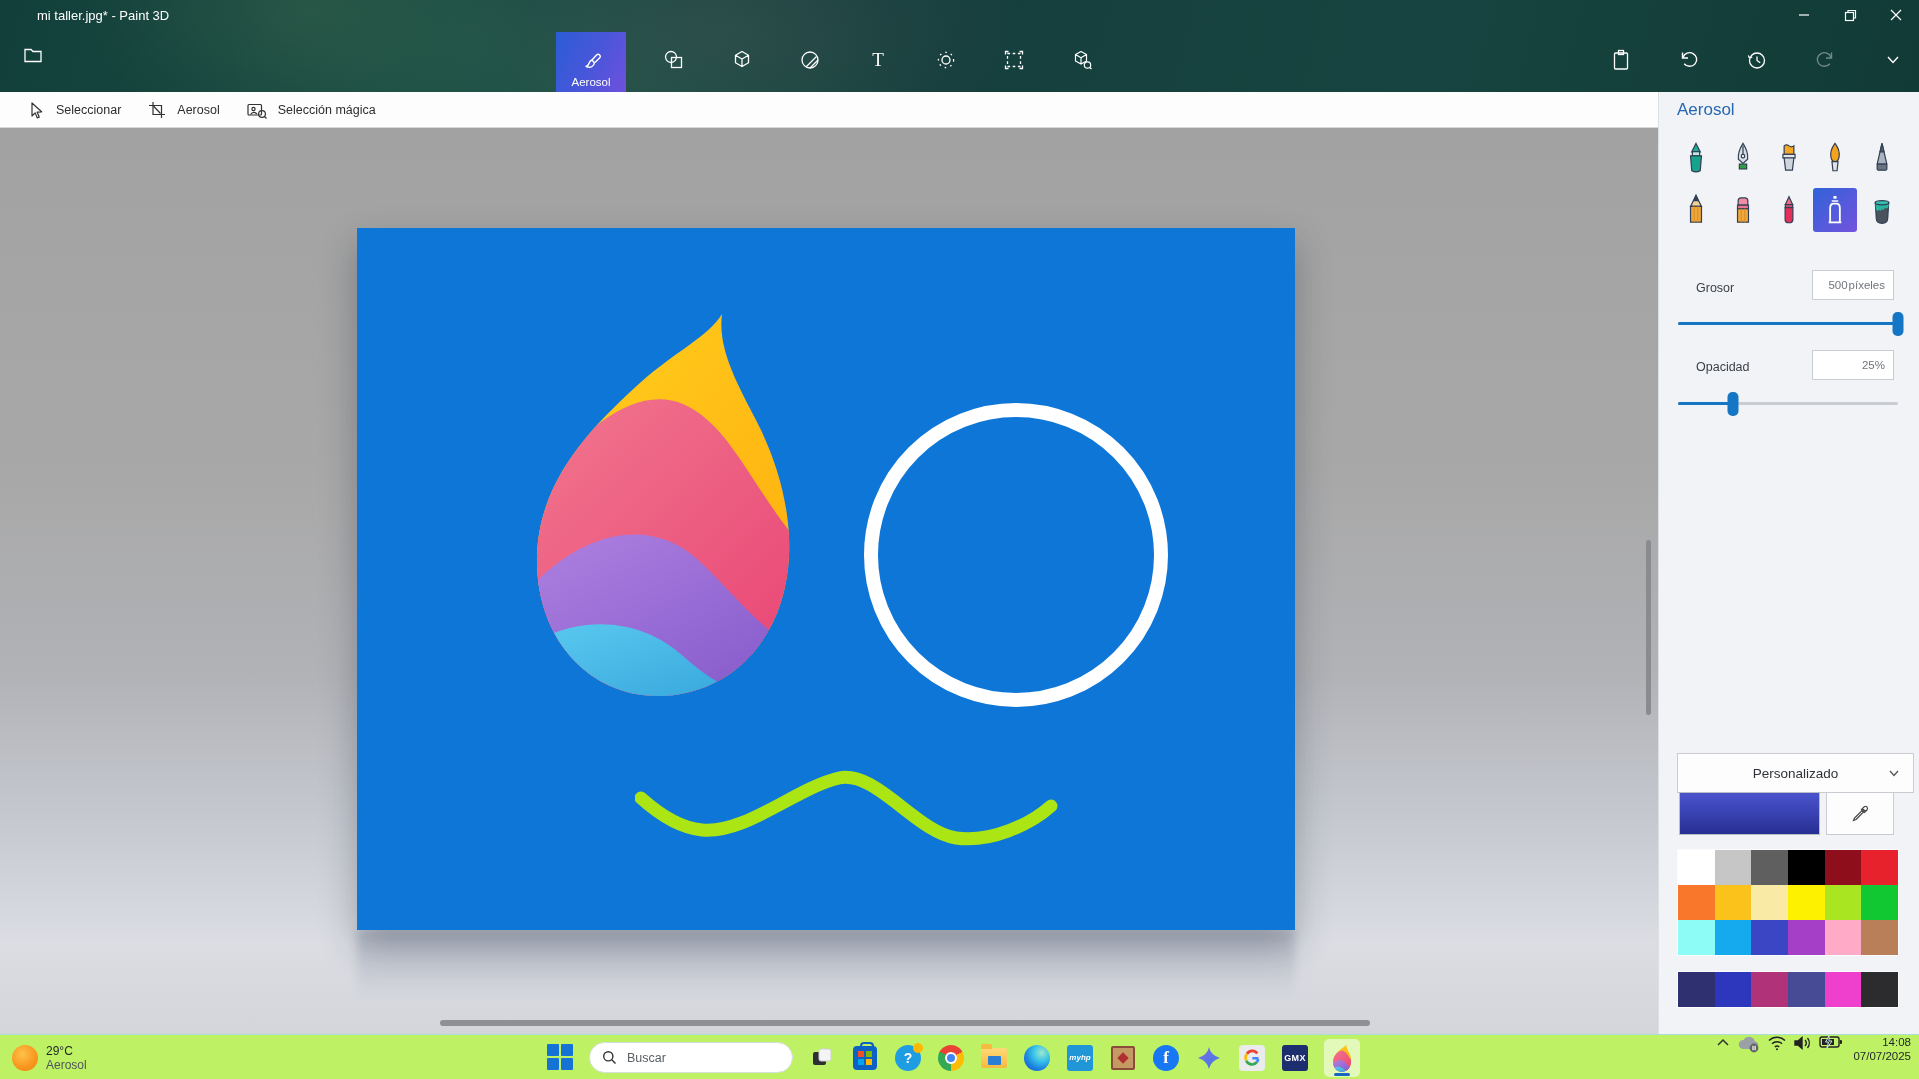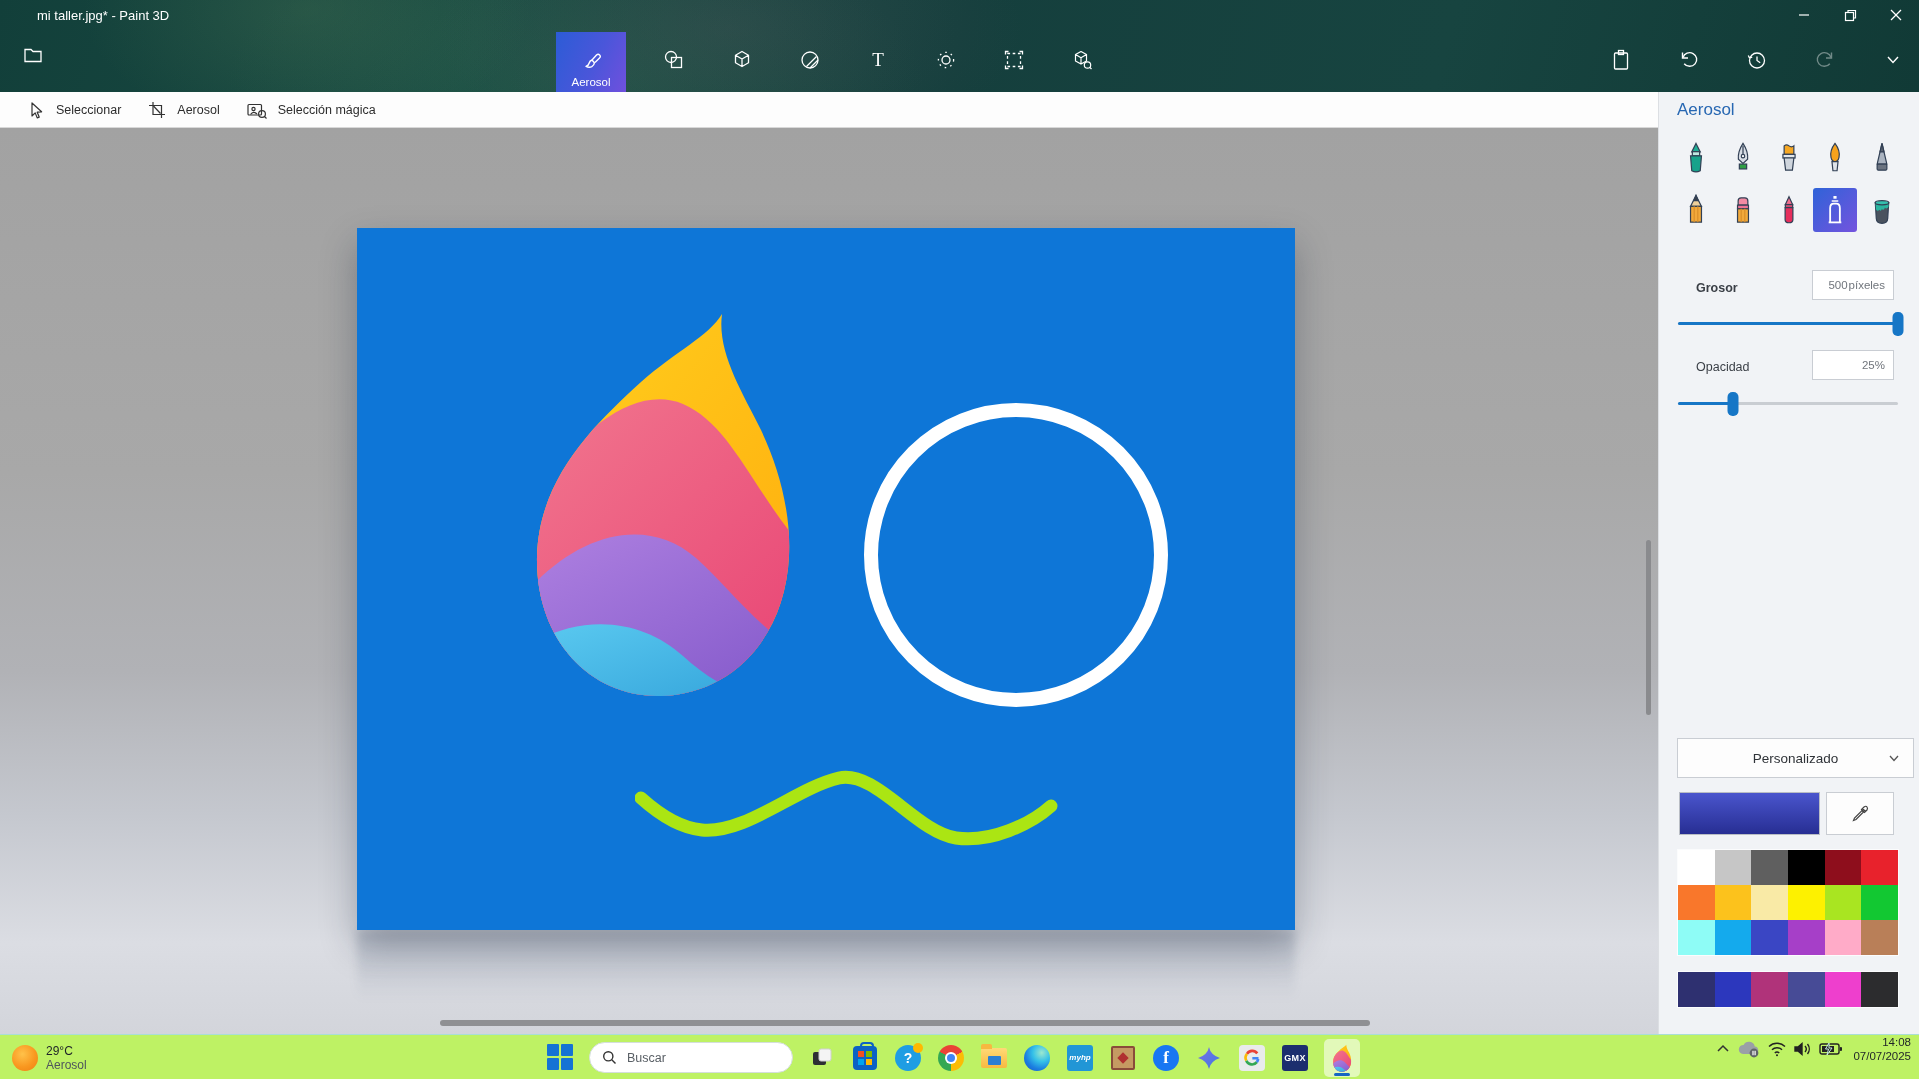--- a/index.html
+++ b/index.html
@@ -64,21 +64,21 @@
     grid-template-columns:repeat(5,1fr); row-gap:8px; justify-items:center; }
   .brush-cell { width:44px; height:44px; display:flex; align-items:center; justify-content:center; border-radius:3px; }
   .brush-cell.selected { background:linear-gradient(135deg,#2f63d8,#7453de); }
   .field-label { position:absolute; font-size:12.5px; color:#3a3f46; }
   .field-box { position:absolute; width:82px; height:30px; background:#fff; border:1px solid #c9cdd3;
     display:flex; align-items:center; justify-content:flex-end; padding-right:8px; font-size:11.5px; color:#70757c; gap:1px; }
   .slider { position:absolute; left:19px; width:220px; height:3px; background:#c9cdd2; border-radius:2px; }
   .slider .fill { position:absolute; left:0; top:0; height:3px; background:#1676c6; border-radius:2px; }
   .slider .thumb { position:absolute; top:50%; width:11px; height:24px; background:#1676c6; border-radius:5px;
     transform:translate(-50%,-50%); }
-  .dropdown { position:absolute; left:18px; top:646px; width:237px; height:40px; background:#fdfdfd;
+  .dropdown { position:absolute; left:18px; top:661px; width:237px; height:40px; background:#fdfdfd;
     border:1px solid #c9cdd3; display:flex; align-items:center; justify-content:center; font-size:13.5px; color:#2f3338; }
   .dropdown .chev { position:absolute; right:12px; }
   .cur-swatch { position:absolute; left:20px; top:700px; width:141px; height:43px; border:1px solid #b9bdc4; }
   .picker-btn { position:absolute; left:167px; top:700px; width:68px; height:43px; background:#fdfdfd;
     border:1px solid #c9cdd3; display:flex; align-items:center; justify-content:center; }
   .palette { position:absolute; left:19px; top:758px; width:220px; display:grid; grid-template-columns:repeat(6,1fr);
     outline:1px solid #fbfcfd; }
   .palette-custom { position:absolute; left:19px; top:880px; width:220px; display:grid; grid-template-columns:repeat(6,1fr);
     outline:1px solid #fbfcfd; }
   .swatch { height:35px; }
@@ -94,21 +94,21 @@
   .tb-center { position:absolute; left:546px; top:0; height:45px; display:flex; align-items:center; gap:15px; }
   .start-icon { width:27px; height:27px; display:grid; grid-template-columns:12px 12px; grid-template-rows:12px 12px; gap:2px; }
   .start-icon i { background:#1573d4; border-radius:1px; }
   .search-pill { width:204px; height:31px; background:#fff; border:1px solid #d4dedc; border-radius:16px;
     display:flex; align-items:center; gap:10px; padding-left:12px; font-size:12.5px; color:#5a6066; }
   .tb-icon { width:28px; height:28px; display:flex; align-items:center; justify-content:center; position:relative; }
   .app-tile { width:36px; height:38px; background:rgba(255,255,255,.55); border-radius:5px;
     display:flex; align-items:center; justify-content:center; position:relative; }
   .app-tile .active-bar { position:absolute; bottom:1px; left:50%; transform:translateX(-50%);
     width:16px; height:3px; background:#1766c2; border-radius:2px; }
-  .tray { position:absolute; right:8px; top:0; height:28px; display:flex; align-items:center; gap:6px; }
+  .tray { position:absolute; right:8px; top:0; height:28px; display:flex; gap:6px; }
   .clock { text-align:right; font-size:11.5px; color:#1f2328; line-height:14px; margin-left:4px; }
   .chrome-ball { width:26px; height:26px; border-radius:50%;
     background:conic-gradient(from -60deg,#ea4335 0 120deg,#fbbc05 120deg 240deg,#34a853 240deg 360deg); position:relative; }
   .chrome-ball::before { content:''; position:absolute; left:7px; top:7px; width:12px; height:12px;
     background:#fff; border-radius:50%; }
   .chrome-ball::after { content:''; position:absolute; left:9px; top:9px; width:8px; height:8px;
     background:#4285f4; border-radius:50%; }
   .edge-ball { width:26px; height:26px; border-radius:50%;
     background:radial-gradient(circle at 68% 30%, #9ce8cf 0%, #35c1e8 35%, #1b7fe0 65%, #1a50c8 100%); }
   .fb-ball { width:26px; height:26px; border-radius:50%; background:#1877f2; color:#fff;
@@ -408,21 +408,21 @@
       </div>
       <div class="brush-cell">
         <svg width="30" height="34" viewBox="0 0 24 28" stroke="#324055" stroke-width="1">
           <path d="M6.5 8 h11 l-0.8 13 q-0.2 4 -4.7 4 t-4.7 -4 Z" fill="#4a525e"></path>
           <path d="M6.6 8.5 h10.8 v2.8 q-1.8 2.6 -3 0.6 q-1 3.4 -2.5 1 q-0.8 2.8 -2 0.8 q-1.6 2 -2.8 -0.2 Z" fill="#2bb5a0" stroke="none"></path>
           <ellipse cx="12" cy="8" rx="5.6" ry="1.7" fill="#35bfae"></ellipse>
         </svg>
       </div>
     </div>
 
-    <div class="field-label" style="left:37px; top:189px;font-weight:bold;">Grosor</div>
+    <div class="field-label" style="left:37px; top:189px;">Grosor</div>
     <div class="field-box" style="left:153px; top:178px;">
       <span>500</span>
         <span>píxeles</span>
     </div>
     <div class="slider" style="top:230px;">
       <div class="fill" style="width: 100%;"></div>
       <div class="thumb" style="left: 100%;"></div>
     </div>
 
     <div class="field-label" style="left:37px; top:268px;">Opacidad</div>

